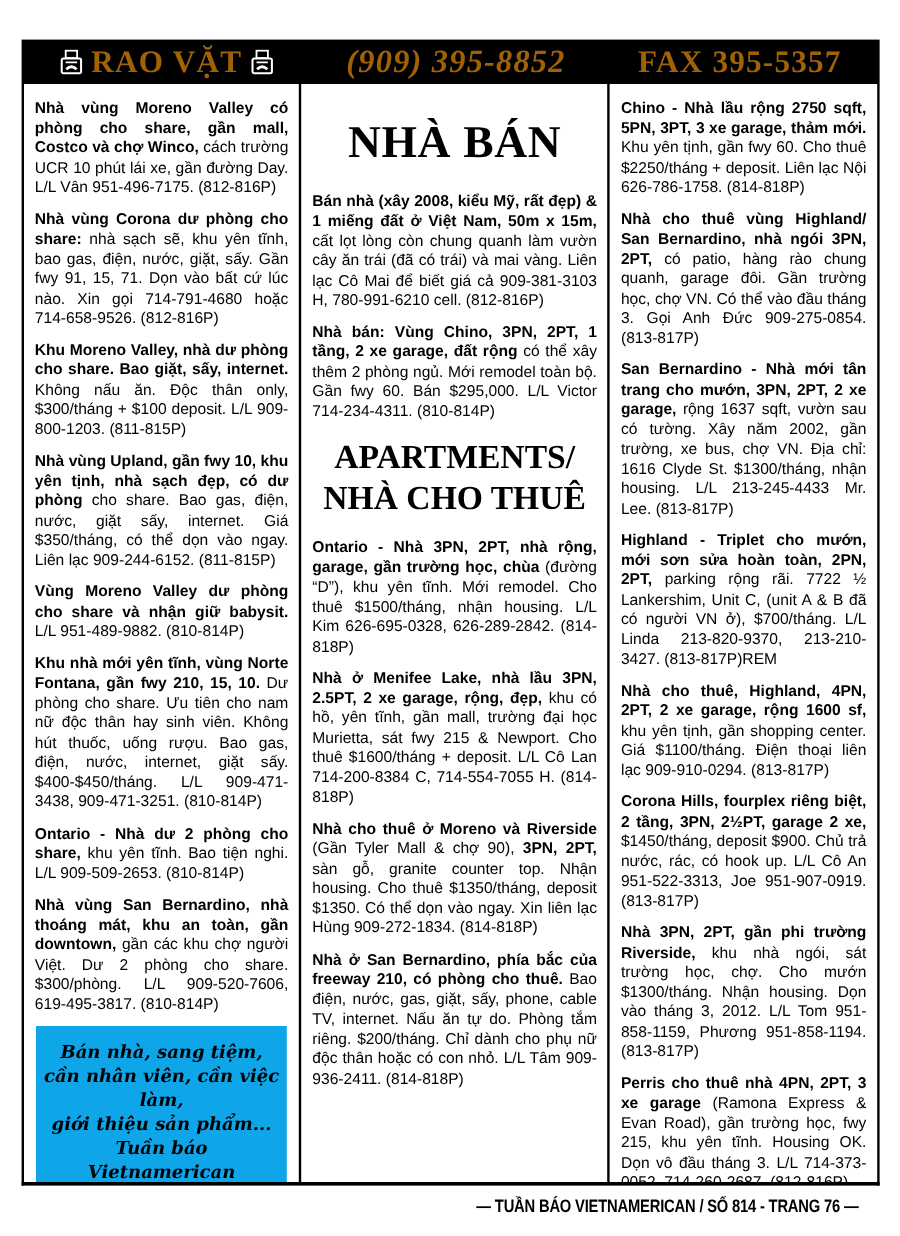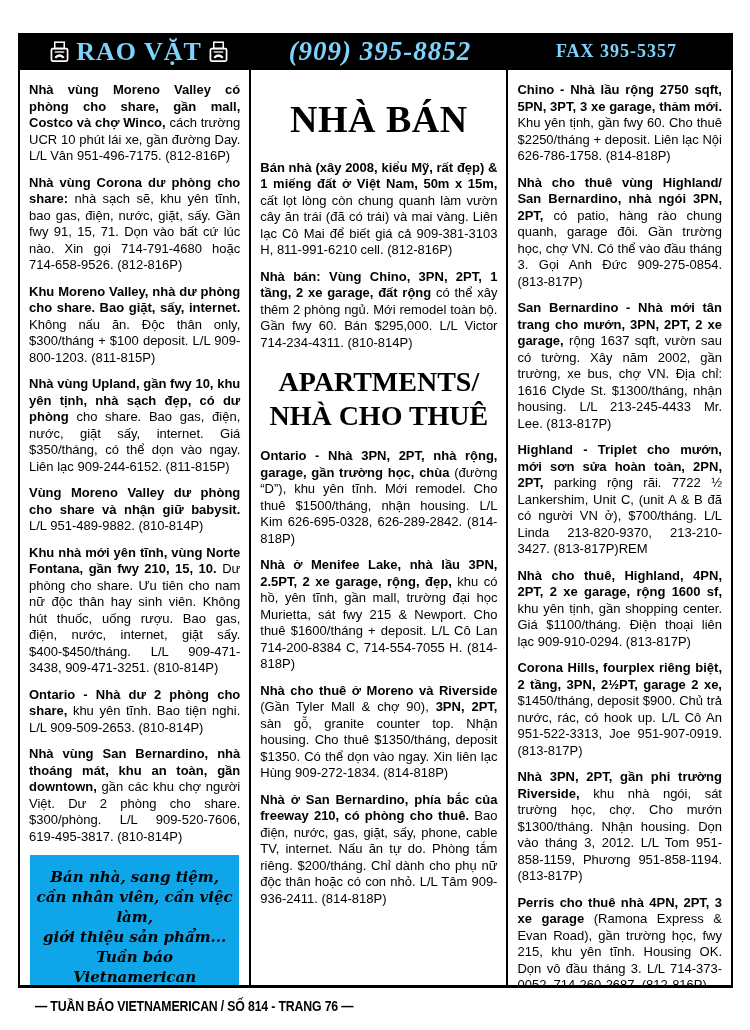--- a/index.html
+++ b/index.html
@@ -1,26 +1,26 @@
 <!DOCTYPE html>
 <html><head>
 <meta charset="utf-8">
 <style>
   html,body{margin:0;padding:0;background:#fff;}
   body{width:750px;height:1030px;position:relative;font-family:"Liberation Sans",sans-serif;color:#000;overflow:hidden;}
   .page{position:absolute;inset:0;background:#fff;}
 
   
-  .masthead{position:absolute;left:18px;top:33px;width:715px;height:37px;background:#000;color:#7dd3fc;
+  .masthead{position:absolute;left:18px;top:33px;width:715px;height:37px;background:#000;color:#a16207;
     display:flex;align-items:center;box-sizing:border-box;}
   .mast-sec{display:flex;align-items:center;justify-content:center;gap:7px;
     font-family:"Liberation Serif",serif;font-weight:900;font-size:26px;letter-spacing:1px;white-space:nowrap;}
   .mast-title{width:242px;}
   .mast-phone{width:240px;font-size:27px;font-style:italic;}
-  .mast-fax{width:233px;font-size:18px;}
+  .mast-fax{width:233px;font-size:26px;}
   .fax-icon svg{display:block;}
 
   
   .columns{position:absolute;left:18px;top:70px;width:715px;height:918px;display:flex;box-sizing:border-box;
     border-left:2px solid #000;border-right:2px solid #000;border-bottom:3px solid #000;background:#fff;}
   .col{box-sizing:border-box;overflow:hidden;padding:12px 9px 0 9px;}
   .col-left{width:240px;border-right:2px solid #000;}
   .col-middle{width:267px;border-right:2px solid #000;}
   .col-right{width:231px;}
 
@@ -33,21 +33,21 @@
     white-space:pre-line;letter-spacing:0.5px;}
   .h-lg{font-size:38px;line-height:1.15;margin:16px 0 18px 0;}
   .h-md{font-size:28px;line-height:1.2;margin:14px 0 16px 0;letter-spacing:0;}
 
   
   .promo{background:#0ea5e9;margin:4px 1px 6px 1px;padding:12px 4px 10px 4px;text-align:center;
     font-family:"DejaVu Serif",serif;}
   .promo-line{font-size:15px;line-height:20px;font-style:italic;font-weight:bold;}
 
   
-  .footer{position:absolute;left:0;top:997px;width:750px;text-align:left;}
+  .footer{position:absolute;left:0;top:997px;width:750px;text-align:right;}
   .footer-inner{display:inline-block;font-weight:bold;font-size:15px;letter-spacing:-0.2px;
     transform:scaleX(0.82);transform-origin:center;white-space:nowrap;}
 </style>
 </head>
 <body>
 
 <div class="page">
 
   <div class="masthead">
     <div class="mast-sec mast-title">
@@ -85,21 +85,21 @@
         <div class="ad"><span class="b">Nhà vùng San Bernardino, nhà thoáng mát, khu an toàn, gần downtown, </span><span>gần các khu chợ người Việt. Dư 2 phòng cho share. $300/phòng. L/L 909-520-7606, 619-495-3817. (810-814P)</span></div>
         <div class="promo">
           <div class="promo-line">Bán nhà, sang tiệm,</div>
           <div class="promo-line">cần nhân viên, cần việc làm,</div>
           <div class="promo-line">giới thiệu sản phẩm...</div>
           <div class="promo-line">Tuần báo Vietnamerican</div>
         </div>
       </div>
     <div class="col col-middle">
         <div class="section-heading h-lg">NHÀ BÁN</div>
-        <div class="ad"><span class="b">Bán nhà (xây 2008, kiểu Mỹ, rất đẹp) &amp; 1 miếng đất ở Việt Nam, 50m x 15m, </span><span>cất lọt lòng còn chung quanh làm vườn cây ăn trái (đã có trái) và mai vàng. Liên lạc Cô Mai để biết giá cả 909-381-3103 H, 811-991-6210 cell. (812-816P)</span></div>
+        <div class="ad"><span class="b">Bán nhà (xây 2008, kiểu Mỹ, rất đẹp) &amp; 1 miếng đất ở Việt Nam, 50m x 15m, </span><span>cất lọt lòng còn chung quanh làm vườn cây ăn trái (đã có trái) và mai vàng. Liên lạc Cô Mai để biết giá cả 909-381-3103 H, 780-991-6210 cell. (812-816P)</span></div>
         <div class="ad"><span class="b">Nhà bán: Vùng Chino, 3PN, 2PT, 1 tầng, 2 xe garage, đất rộng </span><span>có thể xây thêm 2 phòng ngủ. Mới remodel toàn bộ. Gần fwy 60. Bán $295,000. L/L Victor 714-234-4311. (810-814P)</span></div>
         <div class="section-heading h-md">APARTMENTS/
 NHÀ CHO THUÊ</div>
         <div class="ad"><span class="b">Ontario - Nhà 3PN, 2PT, nhà rộng, garage, gần trường học, chùa </span><span>(đường “D”), khu yên tĩnh. Mới remodel. Cho thuê $1500/tháng, nhận housing. L/L Kim 626-695-0328, 626-289-2842. (814-818P)</span></div>
         <div class="ad"><span class="b">Nhà ở Menifee Lake, nhà lầu 3PN, 2.5PT, 2 xe garage, rộng, đẹp, </span><span>khu có hồ, yên tĩnh, gần mall, trường đại học Murietta, sát fwy 215 &amp; Newport. Cho thuê $1600/tháng + deposit. L/L Cô Lan 714-200-8384 C, 714-554-7055 H. (814-818P)</span></div>
         <div class="ad"><span class="b">Nhà cho thuê ở Moreno và Riverside </span><span>(Gần Tyler Mall &amp; chợ 90), </span><span class="b">3PN, 2PT, </span><span>sàn gỗ, granite counter top. Nhận housing. Cho thuê $1350/tháng, deposit $1350. Có thể dọn vào ngay. Xin liên lạc Hùng 909-272-1834. (814-818P)</span></div>
         <div class="ad"><span class="b">Nhà ở San Bernardino, phía bắc của freeway 210, có phòng cho thuê. </span><span>Bao điện, nước, gas, giặt, sấy, phone, cable TV, internet. Nấu ăn tự do. Phòng tắm riêng. $200/tháng. Chỉ dành cho phụ nữ độc thân hoặc có con nhỏ. L/L Tâm 909-936-2411. (814-818P)</span></div>
       </div>
     <div class="col col-right">
         <div class="ad"><span class="b">Chino - Nhà lầu rộng 2750 sqft, 5PN, 3PT, 3 xe garage, thảm mới. </span><span>Khu yên tịnh, gần fwy 60. Cho thuê $2250/tháng + deposit. Liên lạc Nội 626-786-1758. (814-818P)</span></div>

